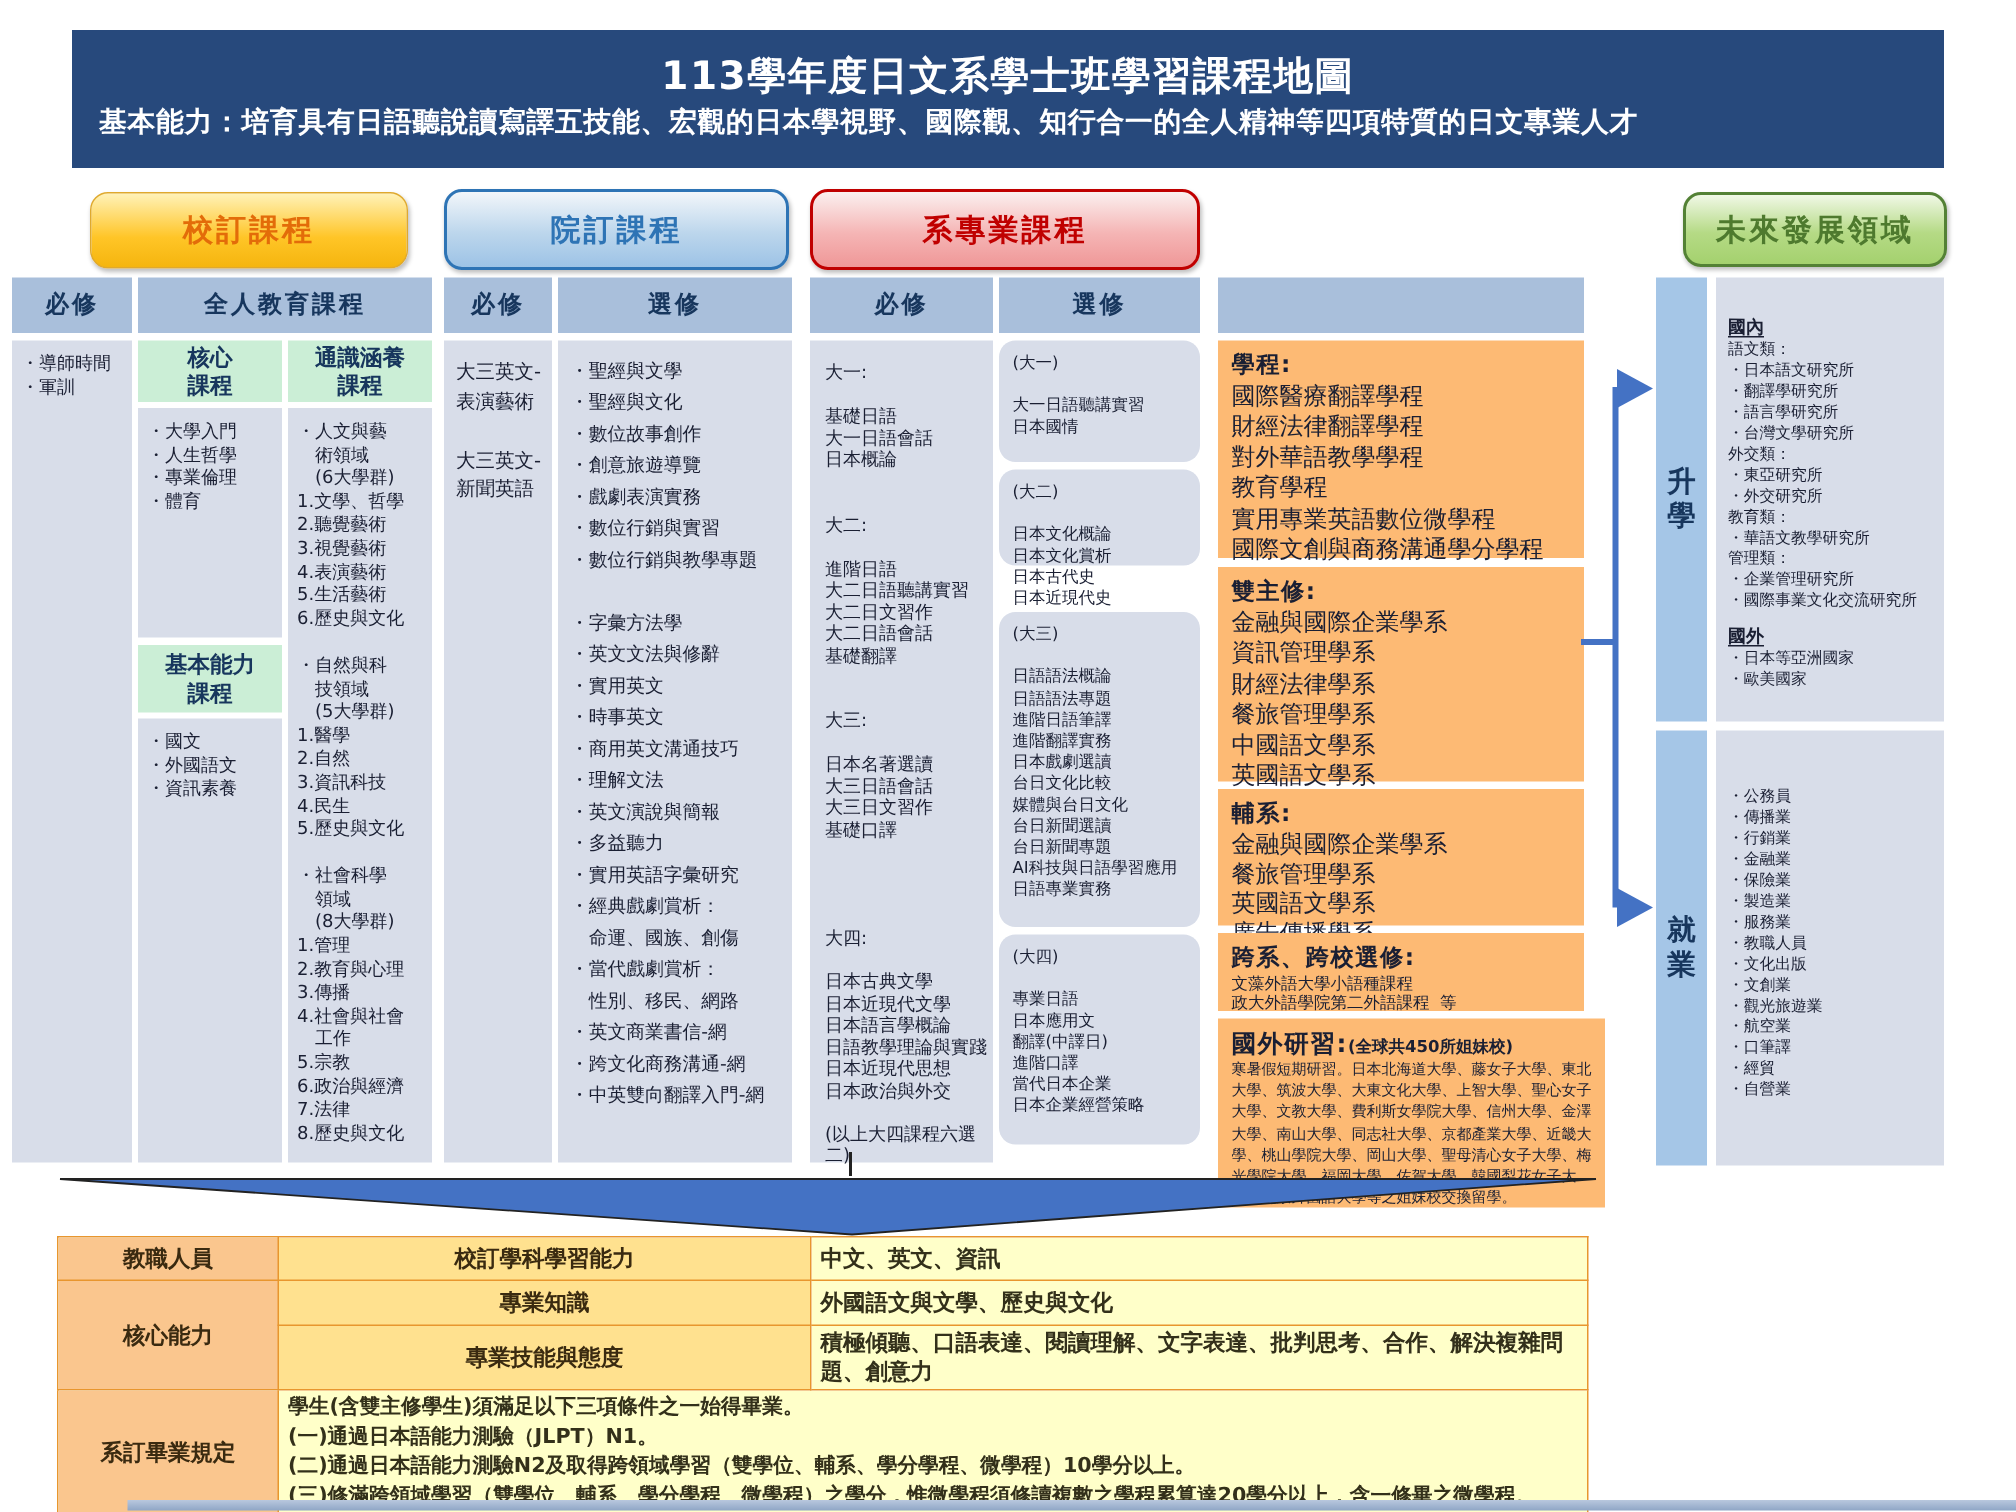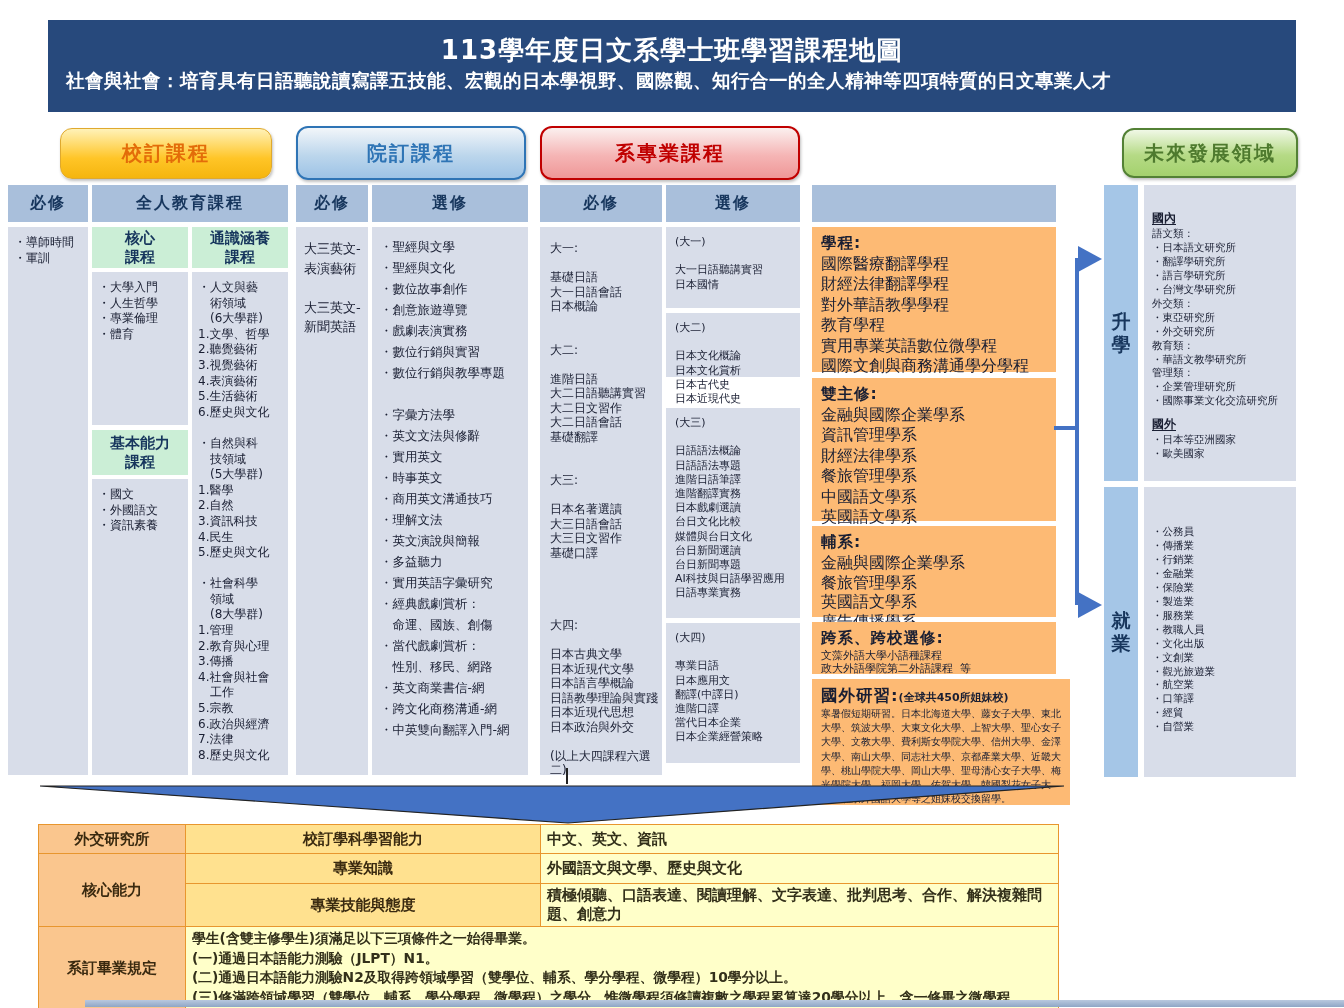--- a/index.html
+++ b/index.html
@@ -22,21 +22,21 @@
   
   .band{background:#A9BFDB;color:#17365D;font-weight:bold;font-size:16px;
         display:flex;align-items:center;justify-content:center;letter-spacing:2px;}
   .box{background:#D8DDE9;}
   .green{background:#CBEED6;color:#17365D;font-weight:bold;font-size:15px;line-height:1.25;
          display:flex;align-items:center;justify-content:center;text-align:center;}
   .lst{font-size:12px;line-height:1.3;padding:8px 3px 0 6px;}
   .c2req{font-size:13px;line-height:1.5;padding:12px 2px 0 8px;}
   .c2ele{font-size:12.5px;line-height:1.68;padding:9px 2px 0 8px;}
   .c3req{font-size:12px;line-height:14.5px;padding:14px 2px 0 10px;}
-  .c3ele{font-size:11px;line-height:14.2px;padding:8px 2px 0 9px;}
+  .c3ele{font-size:11px;line-height:14.2px;padding:8px 2px 0 9px;border-radius:11px;}
   .c4box{background:#fdba74;padding:6px 9px;}
   .c4t{font-size:15.5px;font-weight:bold;letter-spacing:1px;}
   .c4b{font-size:16px;line-height:1.28;}
   .c4note{font-size:11px;font-weight:bold;}
   .abroadb{font-size:10px;line-height:1.42;}
   .vbar{background:#A5C6E7;color:#17365D;font-weight:bold;font-size:19px;line-height:1.2;
         display:flex;align-items:center;justify-content:center;text-align:center;white-space:pre-line;}
   .c5{font-size:10.5px;line-height:1.33;padding:0 6px 0 8px;}
   .u{text-decoration:underline;text-underline-offset:2px;font-weight:bold;font-size:12px;}
   
@@ -51,21 +51,21 @@
   td.tc3{background:#FFFFC9;text-align:left;font-weight:bold;font-size:15px;color:#33301a;padding-left:15px;}
   td.tgrad{background:#FFFFC9;font-size:13.8px;font-weight:bold;color:#33301a;line-height:1.42;padding-left:12px;}
 </style>
 </head>
 <body>
 
 <div id="page">
 
   <div class="abs hdr" style="left:48px;top:20px;width:1248px;height:92px;padding-top:13px;">
     <div class="title">113學年度日文系學士班學習課程地圖</div>
-    <div class="subtitle">社會與社會：培育具有日語聽說讀寫譯五技能、宏觀的日本學視野、國際觀、知行合一的全人精神等四項特質的日文專業人才</div>
+    <div class="subtitle">基本能力：培育具有日語聽說讀寫譯五技能、宏觀的日本學視野、國際觀、知行合一的全人精神等四項特質的日文專業人才</div>
   </div>
 
   <div class="abs btn btn1" style="left:60px;top:128px;width:212px;height:51px;">校訂課程</div>
   <div class="abs btn btn2" style="left:296px;top:126px;width:230px;height:54px;">院訂課程</div>
   <div class="abs btn btn3" style="left:540px;top:126px;width:260px;height:54px;">系專業課程</div>
   <div class="abs btn btn5" style="left:1122px;top:128px;width:176px;height:50px;">未來發展領域</div>
 
   <div class="abs band" style="left:8px;top:185px;width:80px;height:37px;">必修</div>
   <div class="abs band" style="left:92px;top:185px;width:196px;height:37px;">全人教育課程</div>
   <div class="abs box lst pre" style="left:8px;top:227px;width:80px;height:548px;">・導師時間
@@ -313,21 +313,21 @@
   </svg>
 
   <table class="bt abs" style="left:38px;top:824px;">
     <colgroup>
         <col style="width:147px">
         <col style="width:355px">
         <col style="width:518px">
       </colgroup>
     <tbody>
         <tr style="height:29px">
-      <td class="tc1">外交研究所</td>
+      <td class="tc1">教職人員</td>
       <td class="tc2">校訂學科學習能力</td>
       <td class="tc3">中文、英文、資訊</td>
     </tr>
     <tr style="height:30px">
       <td class="tc1" rowspan="2">核心能力</td>
       <td class="tc2">專業知識</td>
       <td class="tc3">外國語文與文學、歷史與文化</td>
     </tr>
     <tr style="height:32px">
       <td class="tc2">專業技能與態度</td>

